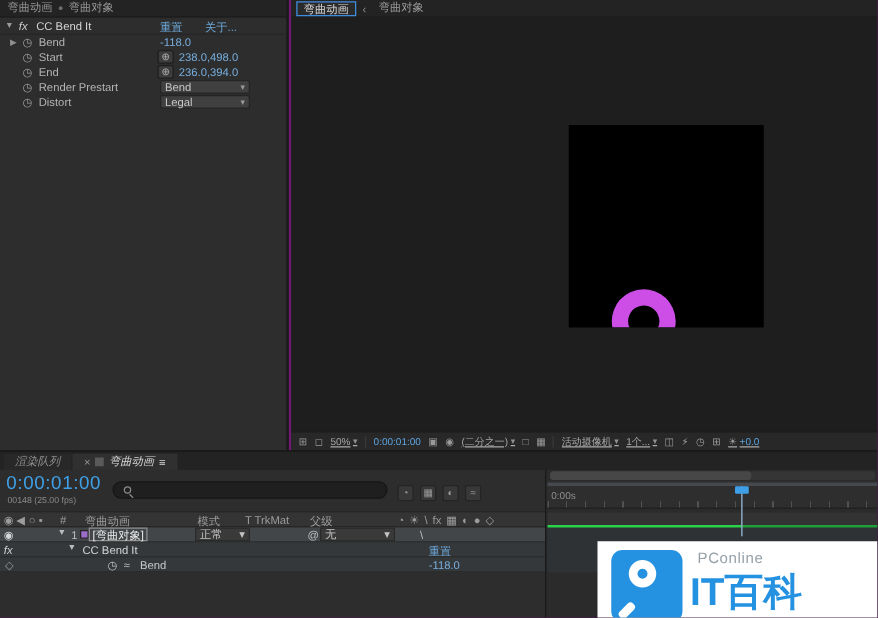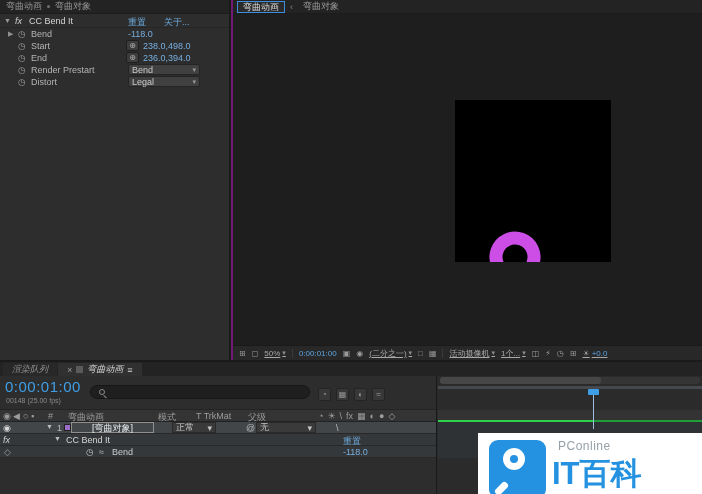--- a/index.html
+++ b/index.html
@@ -60,22 +60,22 @@
 .mag::after{content:"";position:absolute;left:4px;top:5px;width:4px;height:1px;background:#8a8a8a;transform:rotate(45deg);transform-origin:0 0;}
 .tcicons{position:absolute;left:318px;top:12px;display:flex;gap:5px;}
 .tbtn{width:13px;height:13px;background:#383838;border:1px solid #242424;border-radius:2px;text-align:center;line-height:11px;font-size:8px;color:#9a9a9a;}
 .tl-header{position:relative;height:12px;background:#343434;border-bottom:1px solid #222;}
 .hdr{position:absolute;top:1px;color:#9c9c9c;}
 .swgrp{position:absolute;left:318px;top:1px;display:flex;gap:4px;color:#9c9c9c;}
 .tl-row{position:relative;height:12px;border-bottom:1px solid #282828;}
 .row-layer{background:#424649;}
 .row-sub{background:#35383b;}
 .cell{position:absolute;top:1px;}
-.namebox{position:absolute;left:71px;top:0;border:1px solid #8f8f8f;padding:0 20px;color:#ececec;height:11px;line-height:10px;}
-.modebox{position:absolute;left:172px;top:0;width:44px;height:11px;border:1px solid #2a2a2a;background:#3a3a3a;color:#c4c4c4;padding:0 3px;display:flex;justify-content:space-between;align-items:center;}
+.namebox{position:absolute;left:71px;top:0;border:1px solid #8f8f8f;padding:0 2px;color:#ececec;height:11px;line-height:10px;}
+.modebox{position:absolute;left:156px;top:0;width:44px;height:11px;border:1px solid #2a2a2a;background:#3a3a3a;color:#c4c4c4;padding:0 3px;display:flex;justify-content:space-between;align-items:center;}
 .parentbox{position:absolute;left:256px;top:0;width:60px;height:11px;border:1px solid #2a2a2a;background:#3a3a3a;color:#c4c4c4;padding:0 3px;display:flex;justify-content:space-between;align-items:center;}
 .chip{position:absolute;left:64px;top:2px;width:7px;height:7px;background:#9b6dc8;border:1px solid #222;}
 .tl-right{position:absolute;left:438px;top:0;right:0;bottom:0;background:#2b2b2b;}
 .navi{position:absolute;left:2px;right:2px;top:1px;height:7px;background:#353535;border-radius:3px;}
 .navi .h{position:absolute;left:0;top:0;height:100%;width:62%;background:#474747;border-radius:3px;}
 .workarea{position:absolute;left:0;right:0;top:9px;height:4px;background:#45494e;border-top:1px solid #2a2a2a;}
 .ruler{position:absolute;left:0;right:0;top:13px;height:18px;background:#2e2e2e;border-bottom:1px solid #1f1f1f;}
 .ruler .ticks{position:absolute;left:0;right:0;bottom:0;height:5px;background:repeating-linear-gradient(90deg,#525252 0 1px,transparent 1px 15px);}
 .rlabel{position:absolute;left:3px;top:3px;font-size:8px;color:#909090;}
 .rhdr{position:absolute;left:0;right:0;top:34px;height:12px;background:#333;border-bottom:1px solid #222;}
@@ -278,20 +278,24 @@
           <span class="cell" style="left:112px;color:#c8c8c8">Bend</span>
           <span class="cell" style="left:343px;color:#77aede">-118.0</span>
         </div>
       </div>
 
       <div class="tl-right">
         <div class="navi">
             <div class="h"></div>
           </div>
         <div class="workarea"></div>
+        <div class="ruler">
+          <span class="rlabel">0:00s</span>
+          <div class="ticks"></div>
+        </div>
         <div class="rhdr"></div>
         <div class="tracks"></div>
         <div class="renderbar"></div>
         <div class="ctiline"></div>
         <div class="ctihead"></div>
       </div>
     </div>
   </div>
 
   <div class="watermark">

